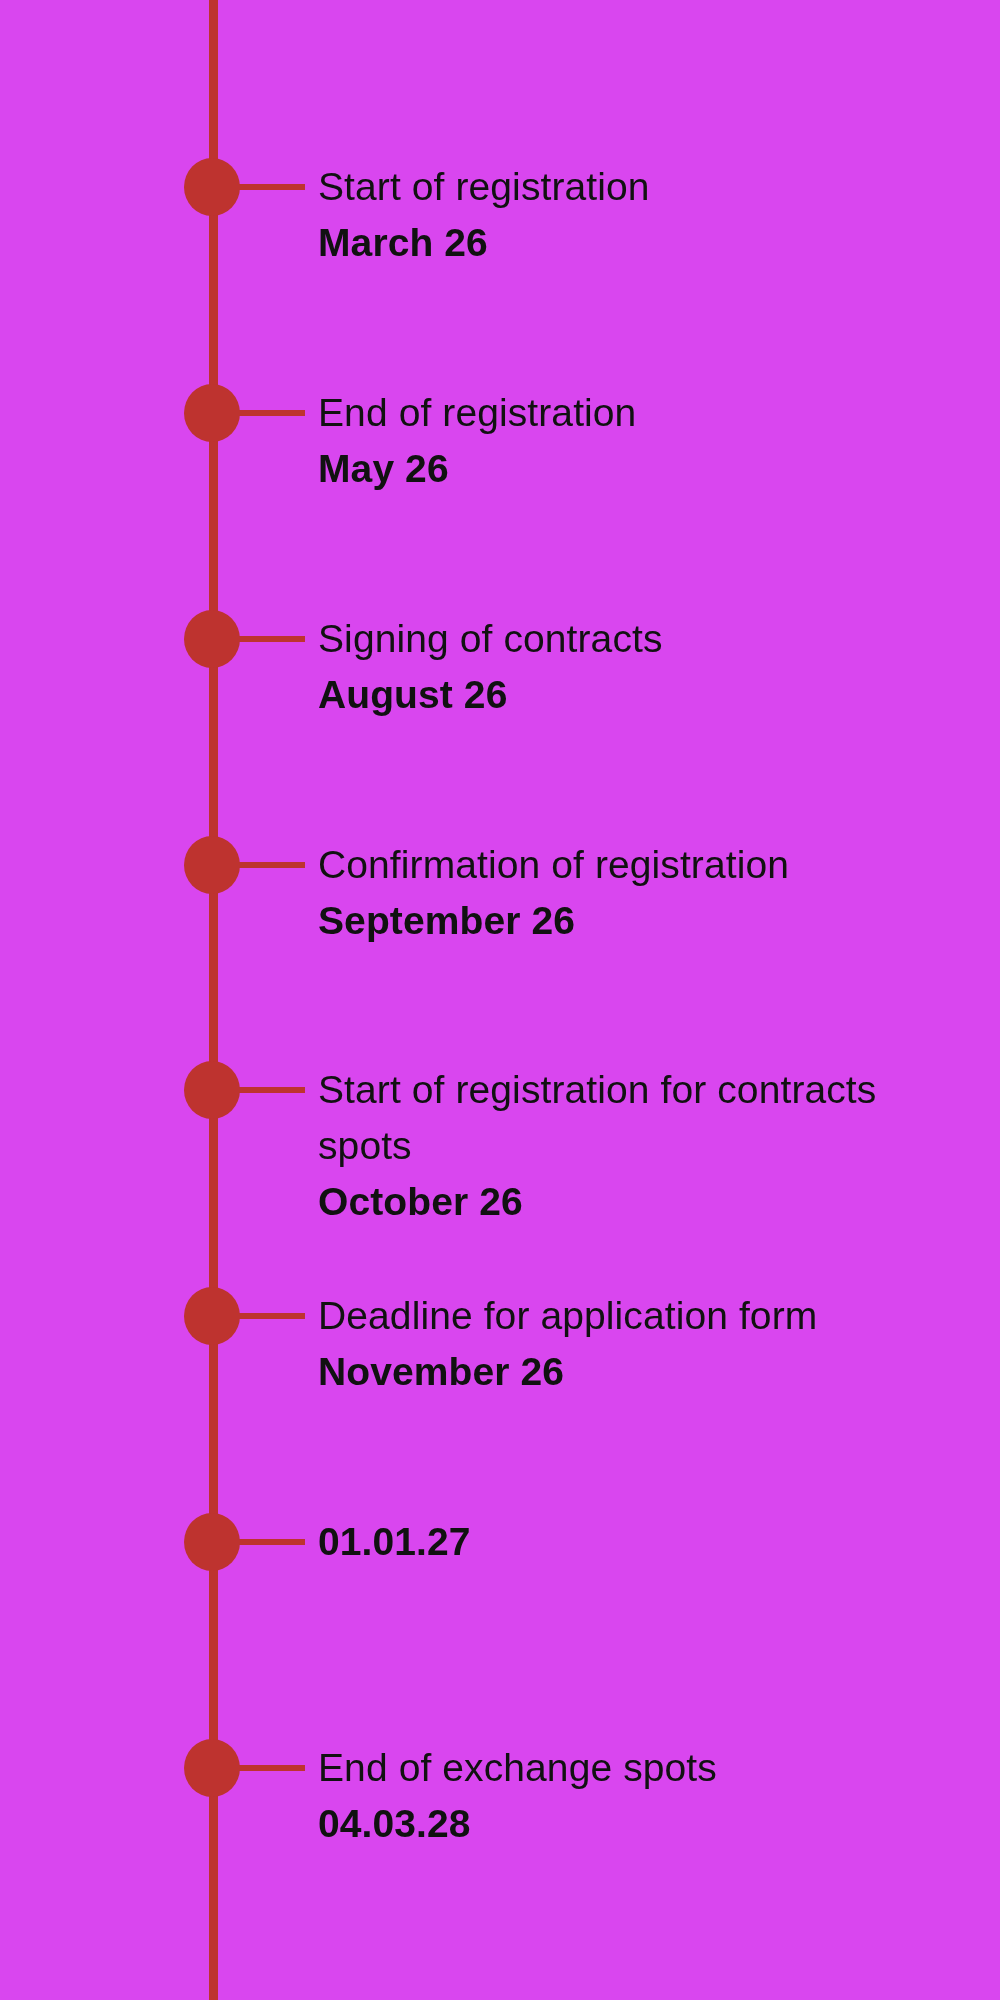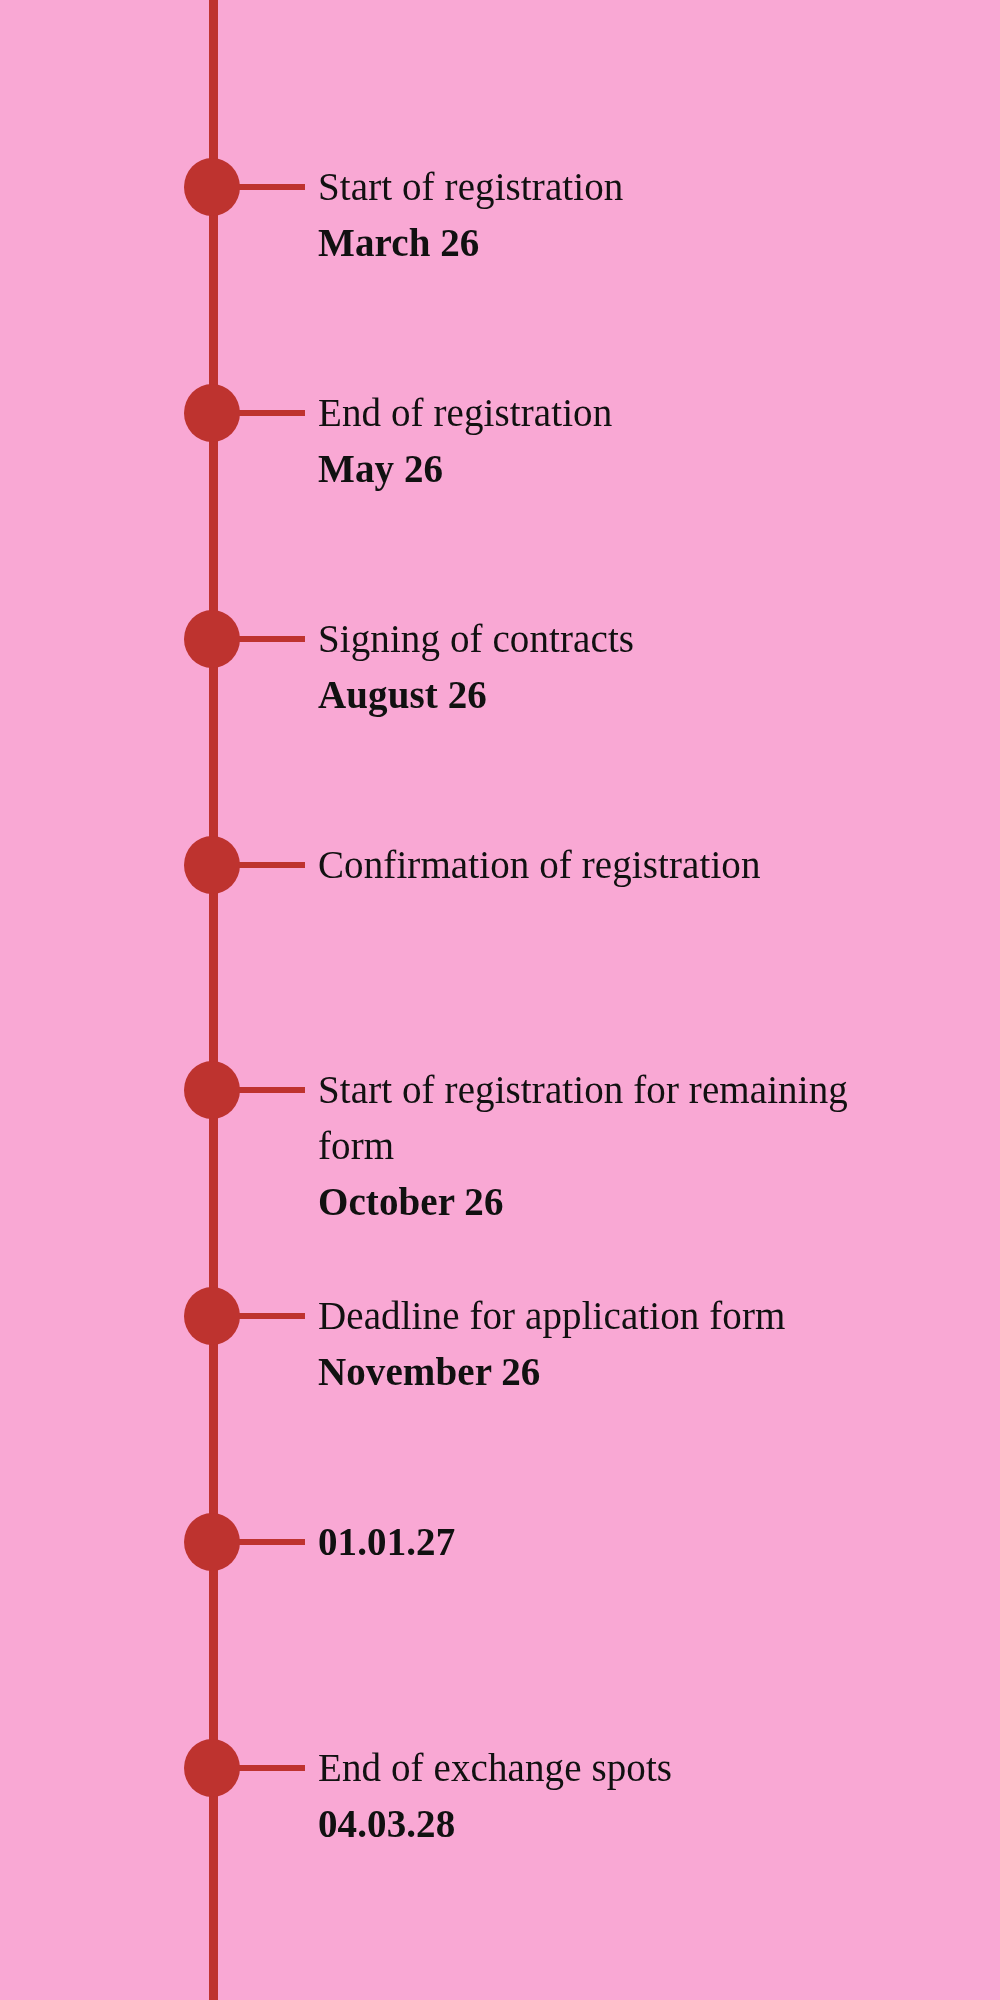--- a/index.html
+++ b/index.html
@@ -12,22 +12,21 @@
     height: 2000px;
     font-family: "Liberation Sans", sans-serif;
     --accent: #be332f;
     --ink: #111111;
   }
   .timeline {
     position: relative;
     width: 1000px;
     height: 2000px;
     overflow: hidden;
-    background: #f9a8d4;
-    font-family: Liberation Serif, serif;
+    background: #d946ef;
   }
   .axis {
     position: absolute;
     left: 209px;
     top: 0;
     width: 9px;
     height: 2000px;
     background: var(--accent);
   }
   .entry {
@@ -102,28 +101,29 @@
       <div class="title">Signing of contracts</div>
       <div class="date">August 26</div>
     </div>
   </div>
 
   <div class="entry" style="top: 865px;">
     <div class="dot"></div>
     <div class="connector"></div>
     <div class="text">
       <div class="title">Confirmation of registration</div>
+      <div class="date">September 26</div>
     </div>
   </div>
 
   <div class="entry" style="top: 1090px;">
     <div class="dot"></div>
     <div class="connector"></div>
     <div class="text">
-      <div class="title">Start of registration for remaining form</div>
+      <div class="title">Start of registration for contracts spots</div>
       <div class="date">October 26</div>
     </div>
   </div>
 
   <div class="entry" style="top: 1316px;">
     <div class="dot"></div>
     <div class="connector"></div>
     <div class="text">
       <div class="title">Deadline for application form</div>
       <div class="date">November 26</div>

